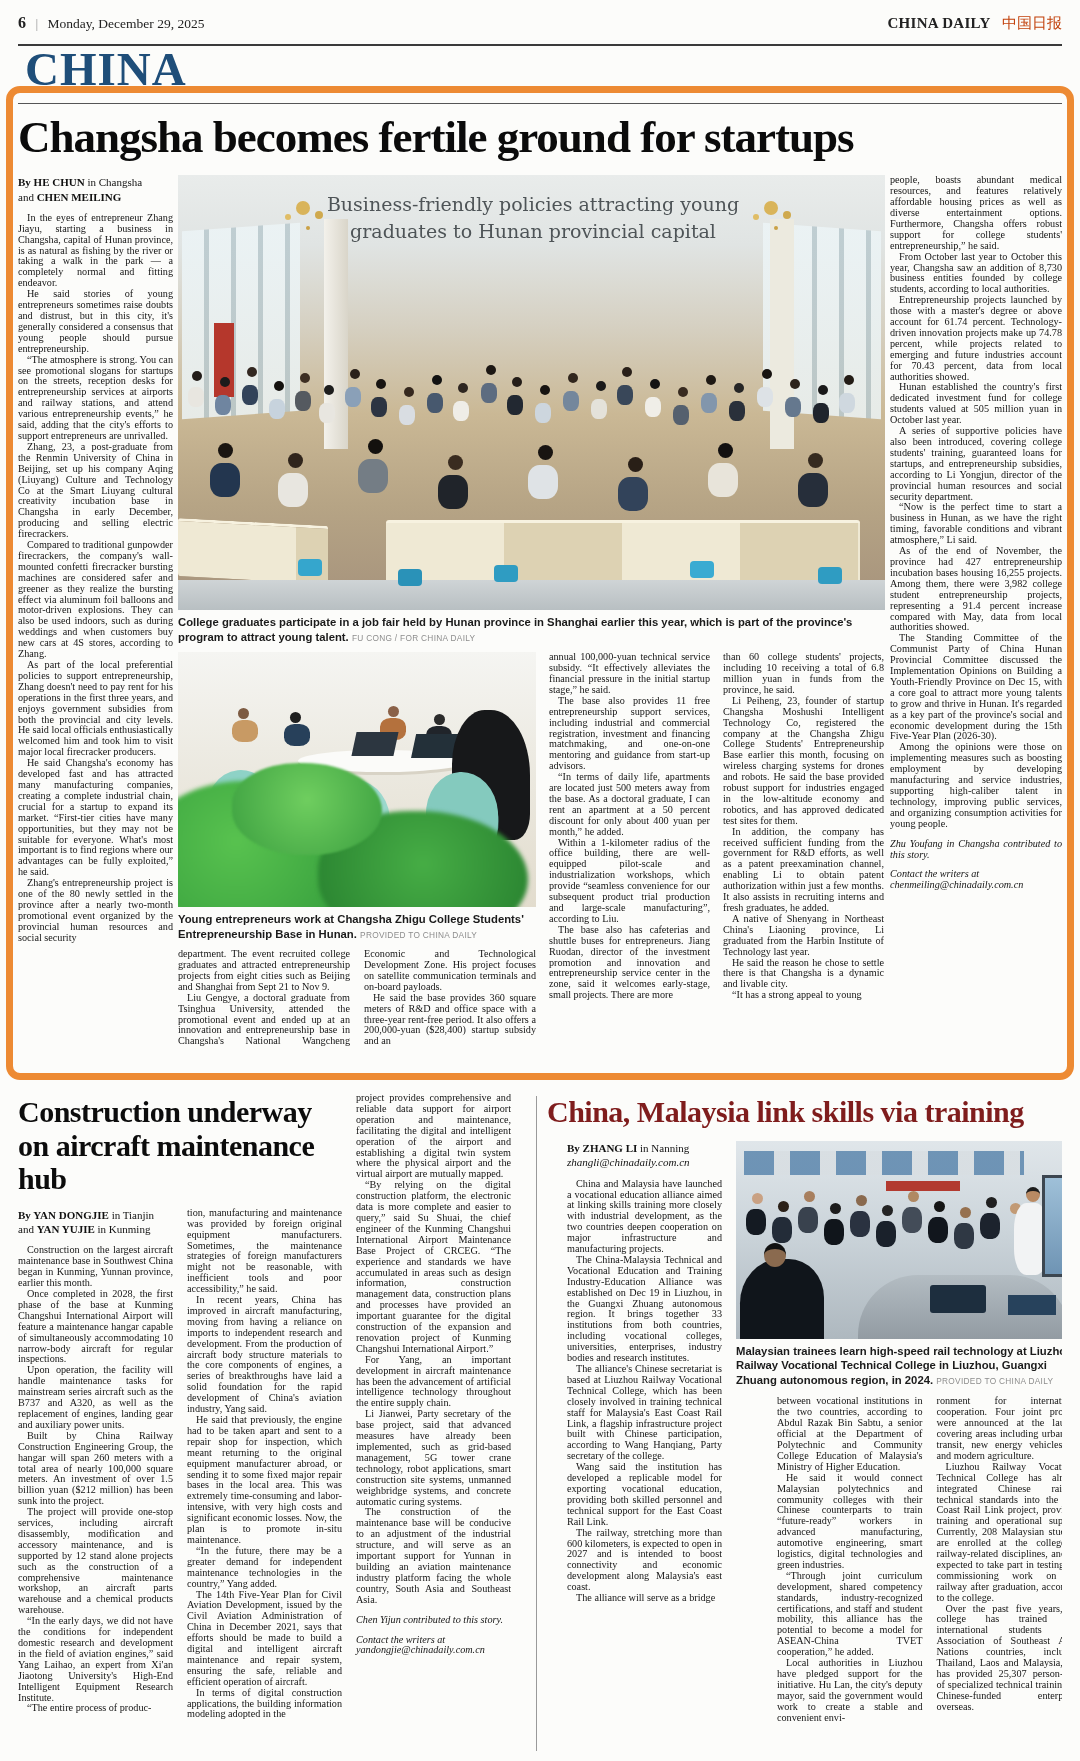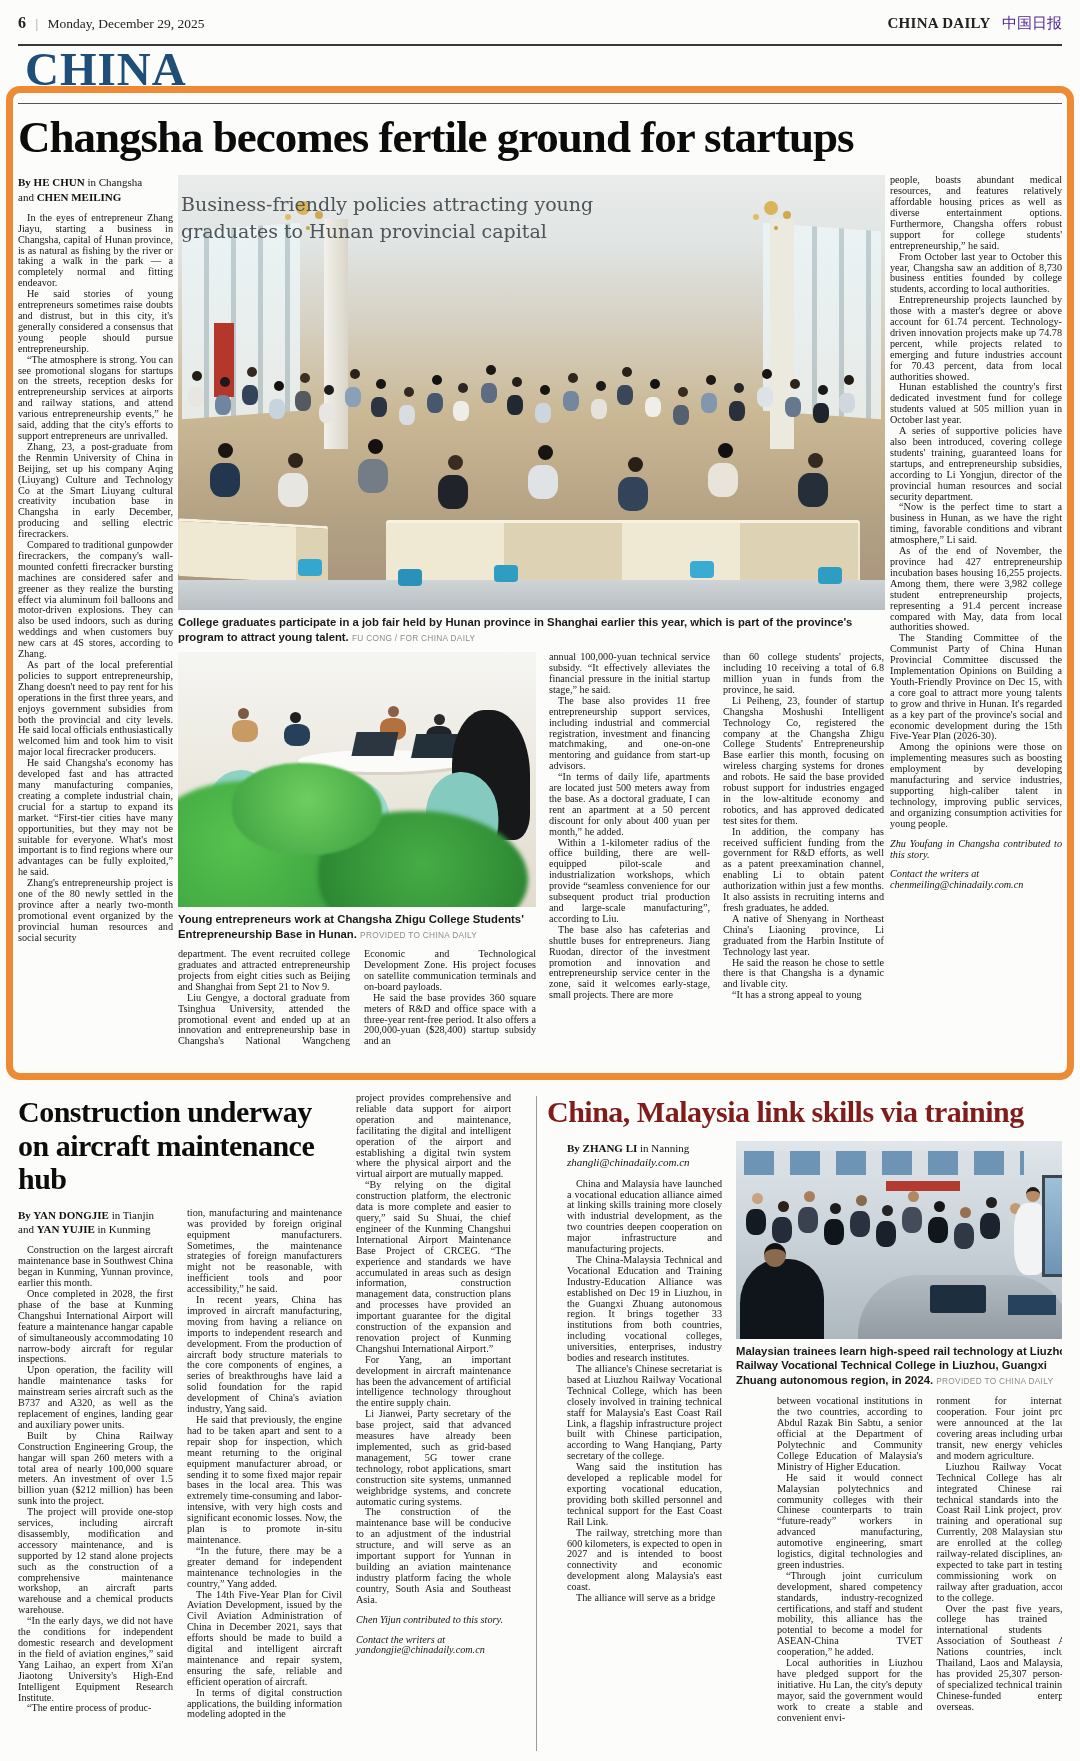--- a/index.html
+++ b/index.html
@@ -4,21 +4,21 @@
 <style>
   * { box-sizing: border-box; }
   body { margin:0; background:#ddd; font-family:"Liberation Serif", serif; }
   .page { position:relative; width:1080px; height:1761px; margin:0 auto; background:#fcfcfa; overflow:hidden; }
 
   
   .hdr { position:absolute; top:14px; left:18px; right:18px; display:flex; justify-content:space-between; align-items:baseline; font-size:13.5px; color:#222; }
   .hdr .pgnum { font-weight:bold; font-size:16px; }
   .hdr .sep { color:#999; margin:0 6px; }
   .hdr .mast { font-weight:bold; font-size:15px; letter-spacing:.3px; }
-  .hdr .mast-cn { color:#4c1d95; font-size:15px; margin-left:8px; }
+  .hdr .mast-cn { color:#c2410c; font-size:15px; margin-left:8px; }
   .hdr-rule { position:absolute; top:44px; left:18px; right:18px; border-top:2px solid #3a3a3a; }
   .section-title { position:absolute; top:46px; left:18px; font-size:47px; font-weight:bold; color:#1f4e79; letter-spacing:1px; line-height:1;margin-left:7px; }
   .section-rule { position:absolute; top:103px; left:18px; right:18px; border-top:1.5px solid #555; }
 
   
   .hl-box { position:absolute; top:86px; left:6px; width:1068px; height:994px; border:7px solid #ed8a33; border-radius:14px; pointer-events:none; z-index:40; }
 
   
   .paras p { margin:0; text-indent:9px; }
   .paras.cont p:first-child { text-indent:0; }
@@ -39,21 +39,21 @@
   .mcol6 { flex:1; }
   .sub-row { display:flex; gap:13px; margin-top:8px; }
   .msub-left { width:358px; flex:none; }
   .mcol4, .mcol5 { width:161px; flex:none; }
   .two-cols { column-count:2; column-gap:14px; margin-top:8px; }
   .cap-block { margin-top:5px; }
 
   
   .photo { position:relative; overflow:hidden; }
   .photo1 { width:707px; height:435px; background:linear-gradient(180deg,#e9eceb 0%,#e0e4e3 16%,#d6d1c3 34%,#cab895 55%,#b6a485 76%,#a5927c 100%); }
-  .p1-overlay { position:absolute; top:16px; left:3px; right:0; text-align:left; font-family:"DejaVu Serif", serif; font-size:19px; line-height:1.4; color:#4e5457; z-index:5; }
+  .p1-overlay { position:absolute; top:16px; left:3px; right:0; text-align:center; font-family:"DejaVu Serif", serif; font-size:19px; line-height:1.4; color:#4e5457; z-index:5; }
   .p1-windows { position:absolute; top:52px; left:4px; width:118px; height:188px; background:repeating-linear-gradient(90deg,#ecf4f6 0 22px,#b9c9ce 22px 27px); opacity:.85; transform:skewY(-4deg); }
   .p1-windows.right { left:auto; right:4px; transform:skewY(4deg); }
   .p1-pillar { position:absolute; top:44px; left:146px; width:24px; height:230px; background:linear-gradient(90deg,#f3f1eb,#d9d5c9); box-shadow:446px 0 0 #eceadf; }
   .p1-chand { position:absolute; top:26px; left:118px; width:14px; height:14px; border-radius:50%; background:#d9b45a;
     box-shadow:16px 7px 0 -3px #cfa94e, -15px 9px 0 -4px #e0bd66, 5px 20px 0 -5px #caa145, 468px 0 0 #d9b45a, 484px 7px 0 -3px #cfa94e, 453px 9px 0 -4px #e0bd66, 473px 20px 0 -5px #caa145; }
   .p1-banner { position:absolute; top:148px; left:36px; width:20px; height:74px; background:#b5372c; }
   .p1-heads { position:absolute; top:196px; left:14px; width:10px; height:10px; border-radius:50%; background:#221c18;
     box-shadow:28px 6px 0 #1b1b1b,55px -4px 0 #332821,82px 10px 0 #14110e,108px 2px 0 #3d2e22,132px 14px 0 #1d1d1d,158px -2px 0 #2a211b,184px 8px 0 #181512,212px 16px 0 #35281e,240px 4px 0 #121212,266px 12px 0 #2e2620,294px -6px 0 #1c1713,320px 6px 0 #241d18,348px 14px 0 #171411,376px 2px 0 #31261d,404px 10px 0 #1a1a1a,430px -4px 0 #292019,458px 8px 0 #131313,486px 16px 0 #382b20,514px 4px 0 #1e1914,542px 12px 0 #262626,570px -2px 0 #171310,598px 8px 0 #2d241c,626px 14px 0 #191919,652px 4px 0 #231c16; }
   .p1-torsos { position:absolute; top:212px; left:10px; width:16px; height:20px; border-radius:40%; background:#e8e6e0;
     box-shadow:27px 8px 0 #6f85a0,54px -2px 0 #32435a,81px 12px 0 #c7d3dd,107px 4px 0 #555a60,131px 16px 0 #e8e6e0,157px 0 0 #8aa0b8,183px 10px 0 #2c3442,211px 18px 0 #d9dde2,239px 6px 0 #47586e,265px 14px 0 #efede7,293px -4px 0 #5d6c80,319px 8px 0 #222831,347px 16px 0 #cdd6de,375px 4px 0 #74879c,403px 12px 0 #e4e2da,429px -2px 0 #394759,457px 10px 0 #f0eee8,485px 18px 0 #55606e,513px 6px 0 #8296ac,541px 14px 0 #2a303a,569px 0 0 #dde2e6,597px 10px 0 #65788e,625px 16px 0 #1f242c,651px 6px 0 #cfd8df; }

